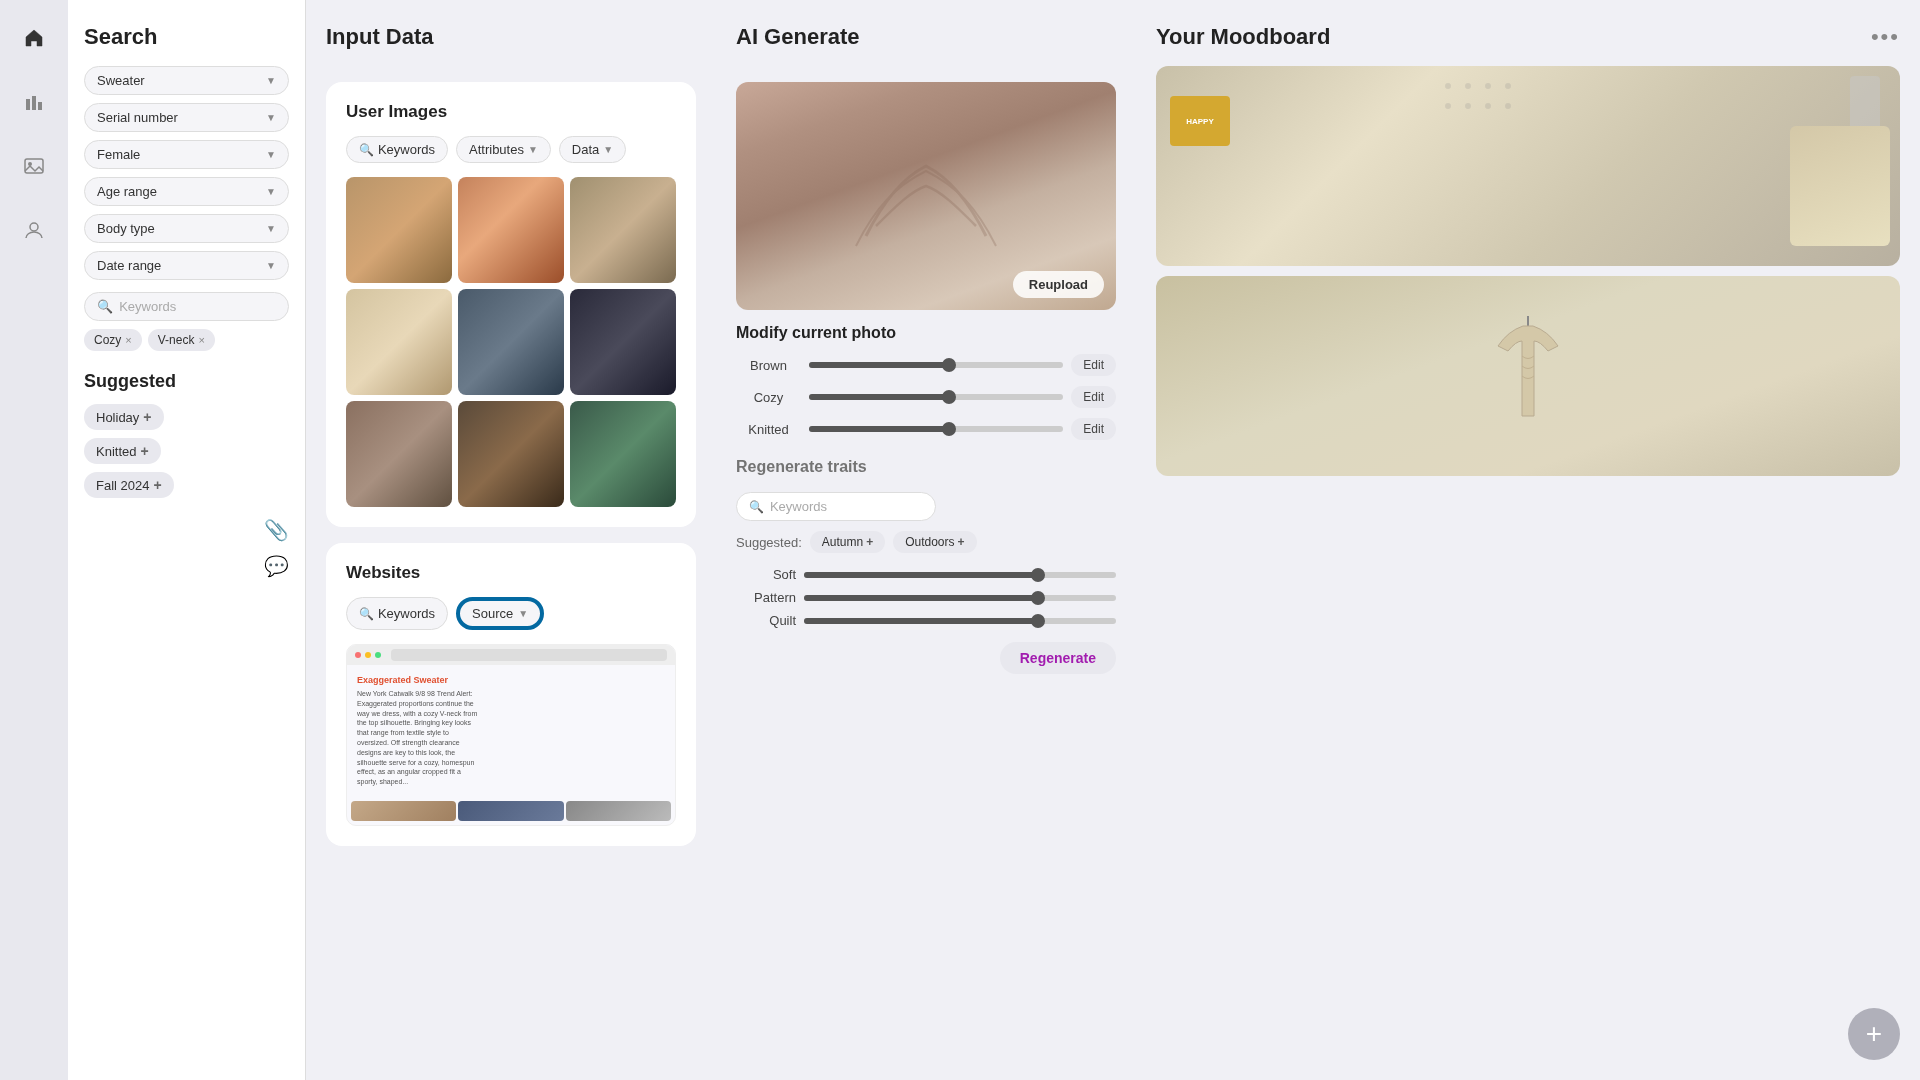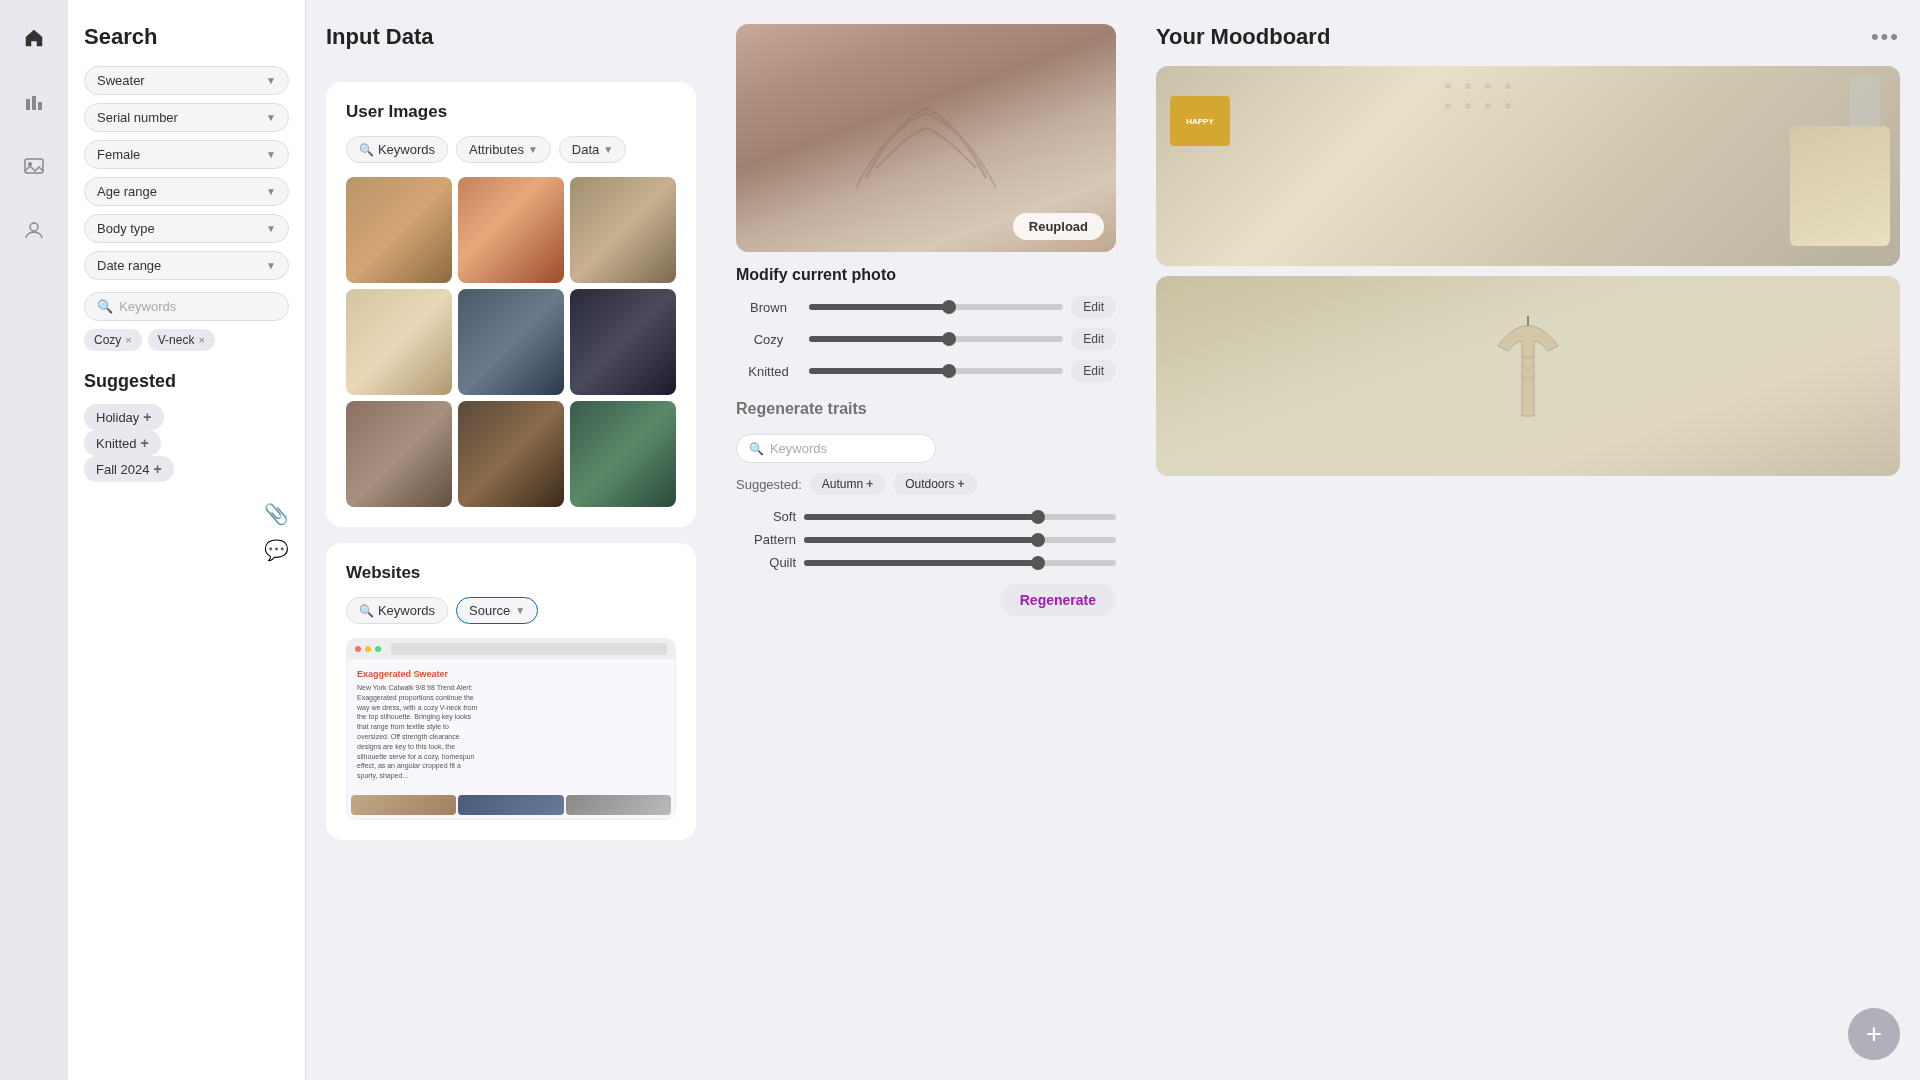--- a/index.html
+++ b/index.html
@@ -102,21 +102,21 @@
     }
     .tag .tag-x { color: #888; cursor: pointer; font-size: 11px; }
 
     .suggested-section { margin-top: 20px; }
     .suggested-title {
       font-size: 18px;
       font-weight: 700;
       color: #222;
       margin-bottom: 12px;
     }
-    .suggested-tags { display: flex; flex-direction: column; gap: 0; }
+    .suggested-tags { display: flex; flex-direction: column; gap: 8px; }
     .suggested-tag {
       background: #e8e8ee;
       border-radius: 14px;
       padding: 5px 12px;
       font-size: 13px;
       color: #333;
       display: inline-flex;
       align-items: center;
       gap: 4px;
       cursor: pointer;
@@ -498,21 +498,21 @@
     }
     .mb-img-2 {
       background: linear-gradient(160deg, #d4c8a8 0%, #e8e0c8 50%, #c0b898 100%);
     }
 
     .source-btn {
       display: flex;
       align-items: center;
       gap: 5px;
       background: #f5f5f8;
-      border: 1px solid #0369a1;
+      border: 4px solid #0369a1;
       border-radius: 20px;
       padding: 5px 12px;
       font-size: 13px;
       color: #333;
       cursor: pointer;
     }
   </style>
 </head>
 <body>
 
@@ -686,20 +686,23 @@
           <div class="w-img w-img-1" style="background:linear-gradient(135deg,#c4a888,#a08060);border-radius:4px;"></div>
           <div class="w-img w-img-2" style="background:linear-gradient(135deg,#4a5a7a,#6a7a9a);border-radius:4px;"></div>
           <div class="w-img w-img-3" style="background:linear-gradient(135deg,#888,#bbb);border-radius:4px;"></div>
         </div>
       </div>
     </div>
   </div>
 </div>
 
 <div class="ai-panel">
+  <div class="panel-header-row">
+    <div class="panel-title">AI Generate</div>
+  </div>
 
   <div class="ai-image-preview">
 
     <div style="width:100%;height:100%;background:linear-gradient(160deg, #c8a898 0%, #b09080 20%, #a08070 40%, #c4b0a0 60%, #d8c8b8 80%, #c0a890 100%);display:flex;align-items:center;justify-content:center;">
       <svg width="160" height="120" viewBox="0 0 160 120" opacity="0.3">
         <path d="M20 100 C40 60, 60 40, 80 30 C100 40, 120 60, 140 100" stroke="#8a6a5a" stroke-width="3" fill="none"></path>
         <path d="M10 110 C30 70, 50 50, 80 35 C110 50, 130 70, 150 110" stroke="#8a6a5a" stroke-width="2" fill="none"></path>
         <path d="M30 90 C50 70, 65 55, 80 50 C95 55, 110 70, 130 90" stroke="#8a6a5a" stroke-width="2.5" fill="none"></path>
       </svg>
     </div>

